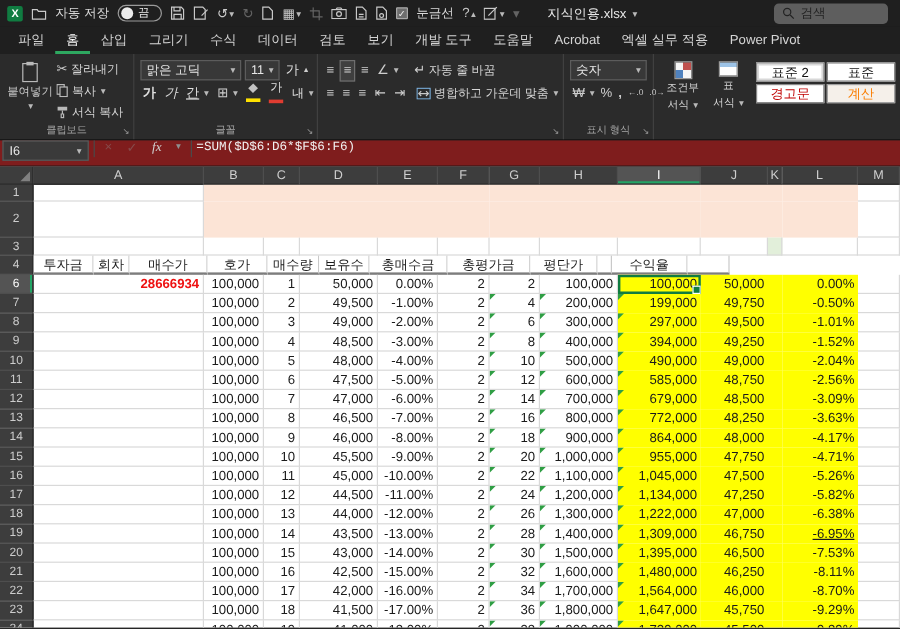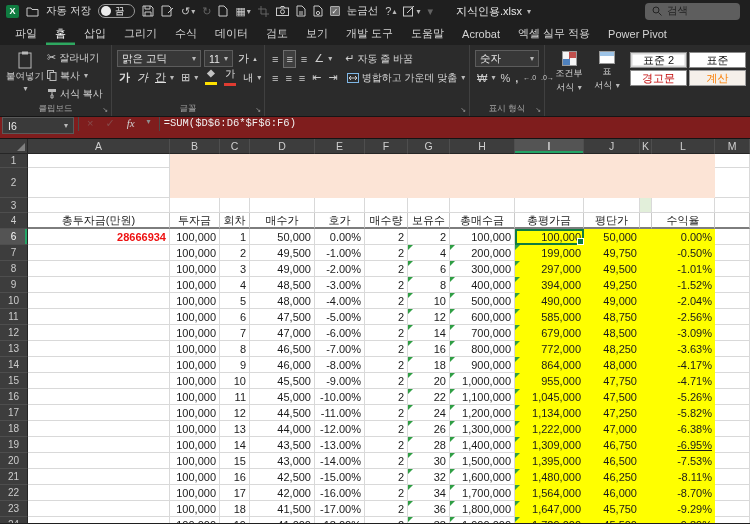--- a/index.html
+++ b/index.html
@@ -475,21 +475,20 @@
         <div class="cell" style="width: 42px; flex: 0 0 42px;"></div>
         <div class="cell" style="width: 65px; flex: 0 0 65px;"></div>
         <div class="cell" style="width: 69px; flex: 0 0 69px;"></div>
         <div class="cell" style="width: 56px; flex: 0 0 56px;"></div>
         <div class="cell bandg" style="width: 12px; flex: 0 0 12px;"></div>
         <div class="cell" style="width: 63px; flex: 0 0 63px;"></div>
         <div class="cell" style="width: 35px; flex: 0 0 35px;"></div>
       </div>
       <div class="srow" style="height: 16px;">
         <div class="gut" style="width: 28px; flex: 0 0 28px;">4</div>
-        <div class="hc" style="width: 142px; flex: 0 0 142px;">총투자금(만원)</div>
         <div class="hc" style="width: 50px; flex: 0 0 50px;">투자금</div>
         <div class="hc" style="width: 30px; flex: 0 0 30px;">회차</div>
         <div class="hc" style="width: 65px; flex: 0 0 65px;">매수가</div>
         <div class="hc" style="width: 50px; flex: 0 0 50px;">호가</div>
         <div class="hc" style="width: 43px; flex: 0 0 43px;">매수량</div>
         <div class="hc" style="width: 42px; flex: 0 0 42px;">보유수</div>
         <div class="hc" style="width: 65px; flex: 0 0 65px;">총매수금</div>
         <div class="hc" style="width: 69px; flex: 0 0 69px;">총평가금</div>
         <div class="hc" style="width: 56px; flex: 0 0 56px;">평단가</div>
         <div class="hc bandg" style="width: 12px; flex: 0 0 12px;"></div>

